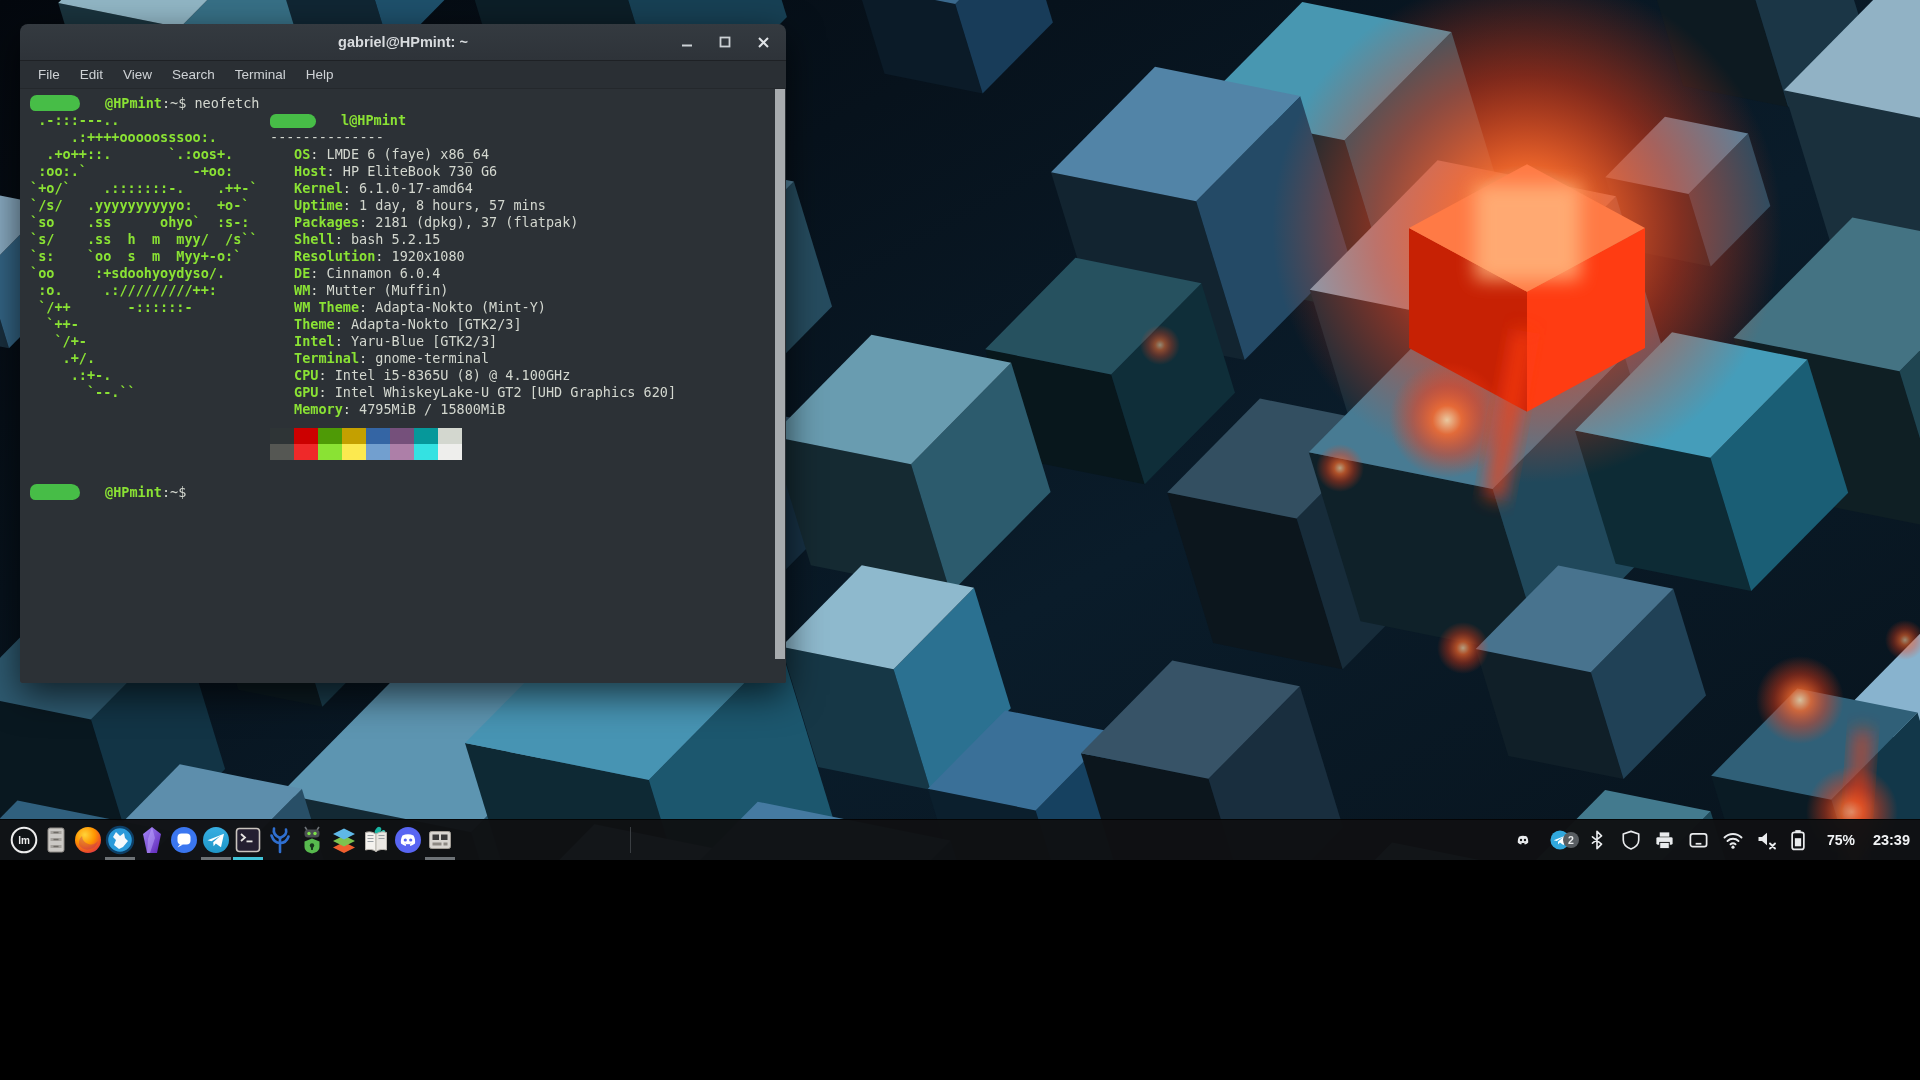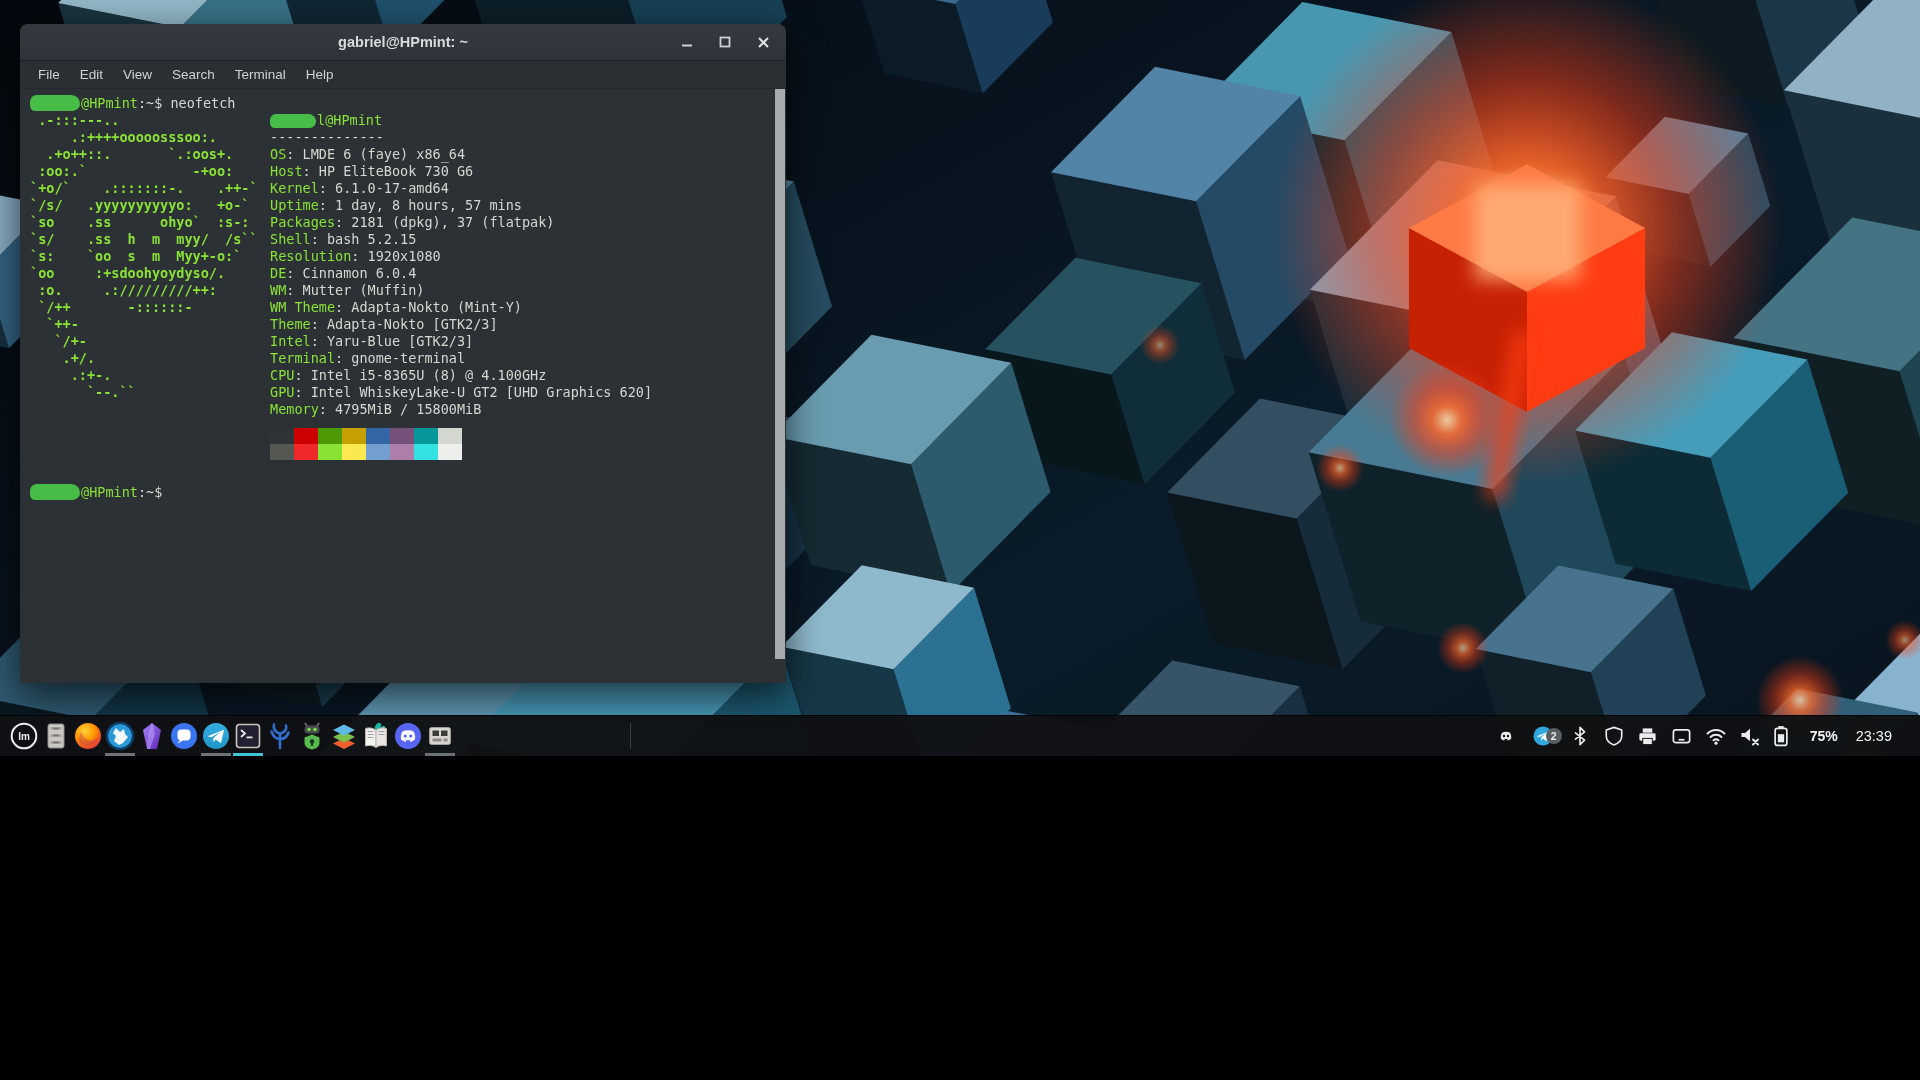--- a/index.html
+++ b/index.html
@@ -1,36 +1,36 @@
 <!DOCTYPE html>
 <html><head>
 <meta charset="utf-8">
 <style>
   html,body{margin:0;padding:0;background:#000;}
-  .desktop{position:relative;width:1920px;height:756px;overflow:hidden;background:#06101a;
+  .desktop{position:relative;width:1920px;height:860px;overflow:hidden;background:#06101a;
     font-family:"Liberation Sans",sans-serif;}
   #wp{position:absolute;inset:0;}
 
   
   .term{position:absolute;left:20px;top:24px;width:766px;height:659px;
     border-radius:8px 8px 2px 2px;box-shadow:0 12px 36px rgba(0,0,0,.65);
     overflow:hidden;display:flex;flex-direction:column;z-index:3;}
   .titlebar{height:36px;background:linear-gradient(#343a40,#2e3339);display:flex;align-items:center;
     position:relative;border-bottom:1px solid #1e2125;flex:none;}
   .title{position:absolute;left:0;right:0;text-align:center;font-weight:bold;font-size:14.5px;color:#d8dbde;}
   .winbtns{margin-left:auto;display:flex;gap:24px;padding-right:16px;z-index:2;}
   .winbtn{background:none;border:none;padding:0;width:14px;height:14px;display:flex;align-items:center;justify-content:center;cursor:default;}
   .menubar{height:27px;background:#2a2f34;display:flex;align-items:center;padding-left:8px;
     font-size:13.5px;color:#ced2d5;flex:none;border-bottom:1px solid #24282c;}
   .menu-item{padding:3px 10px;text-align:center;}
   .tbody{flex:1;background:#2c3136;font-family:"DejaVu Sans Mono","Liberation Mono",monospace;
     font-size:13.5px;line-height:17px;color:#d3d7cf;padding:6px 14px 0 10px;position:relative;}
   .scrollbar{position:absolute;top:0;right:0;width:12px;height:100%;background:#2c3136;}
   .thumb{position:absolute;top:0;right:1px;width:10px;height:96%;background:#a7abae;}
-  .green{color:#8ae234;font-weight:normal;}
+  .green{color:#8ae234;font-weight:bold;margin-left:24px;}
   .nf{display:flex;align-items:flex-start;}
   .art{color:#8ae234;font-weight:bold;white-space:pre;width:240px;flex:none;margin:0;
     font-family:inherit;font-size:inherit;line-height:inherit;}
   .nf-row{height:17px;white-space:pre;}
   .pal{margin-left:240px;margin-top:10px;}
   .pal-row{display:flex;height:16px;}
   .swatch{width:24px;height:16px;display:inline-block;}
   .scribble{display:inline-block;width:50px;height:16px;background:#47bd47;
     border-radius:10px 13px 11px 8px;vertical-align:text-bottom;margin-right:1px;}
   .scribble.small{width:46px;height:14px;}
@@ -43,21 +43,21 @@
   .launcher{position:relative;width:32px;height:40px;display:flex;align-items:center;justify-content:center;}
   .ind{position:absolute;bottom:0;left:1px;width:30px;height:3px;background:#6d7276;}
   .ind.focused{background:#41c4d8;}
   .vsep{position:absolute;left:630px;top:7px;width:1px;height:26px;background:#3a3e42;}
   .tray{margin-left:auto;display:flex;align-items:center;gap:10px;}
   .trayicon{display:flex;align-items:center;justify-content:center;width:24px;height:26px;position:relative;}
   .tg-badge{position:absolute;right:-4px;top:5px;width:16px;height:16px;border-radius:50%;background:#585d61;
     color:#e9ebec;font-size:10.5px;font-weight:bold;display:flex;align-items:center;justify-content:center;}
   .batt{display:flex;align-items:center;gap:20px;}
   .batt-label{font-size:14px;font-weight:bold;color:#f1f3f5;}
-  .clock{font-size:14.5px;font-weight:normal;color:#f1f3f5;margin-left:8px;margin-right:20px;}
+  .clock{font-size:14.5px;font-weight:bold;color:#f1f3f5;margin-left:8px;margin-right:2px;}
 </style>
 </head>
 <body>
 
 <div class="desktop">
   <svg id="wp" width="1920" height="1080" viewBox="0 0 1920 1080">
       <defs>
         <linearGradient id="bgg" x1="0" y1="0" x2="1" y2="1">
           <stop offset="0%" stop-color="#04080e"></stop>
           <stop offset="55%" stop-color="#0a1c2a"></stop>

